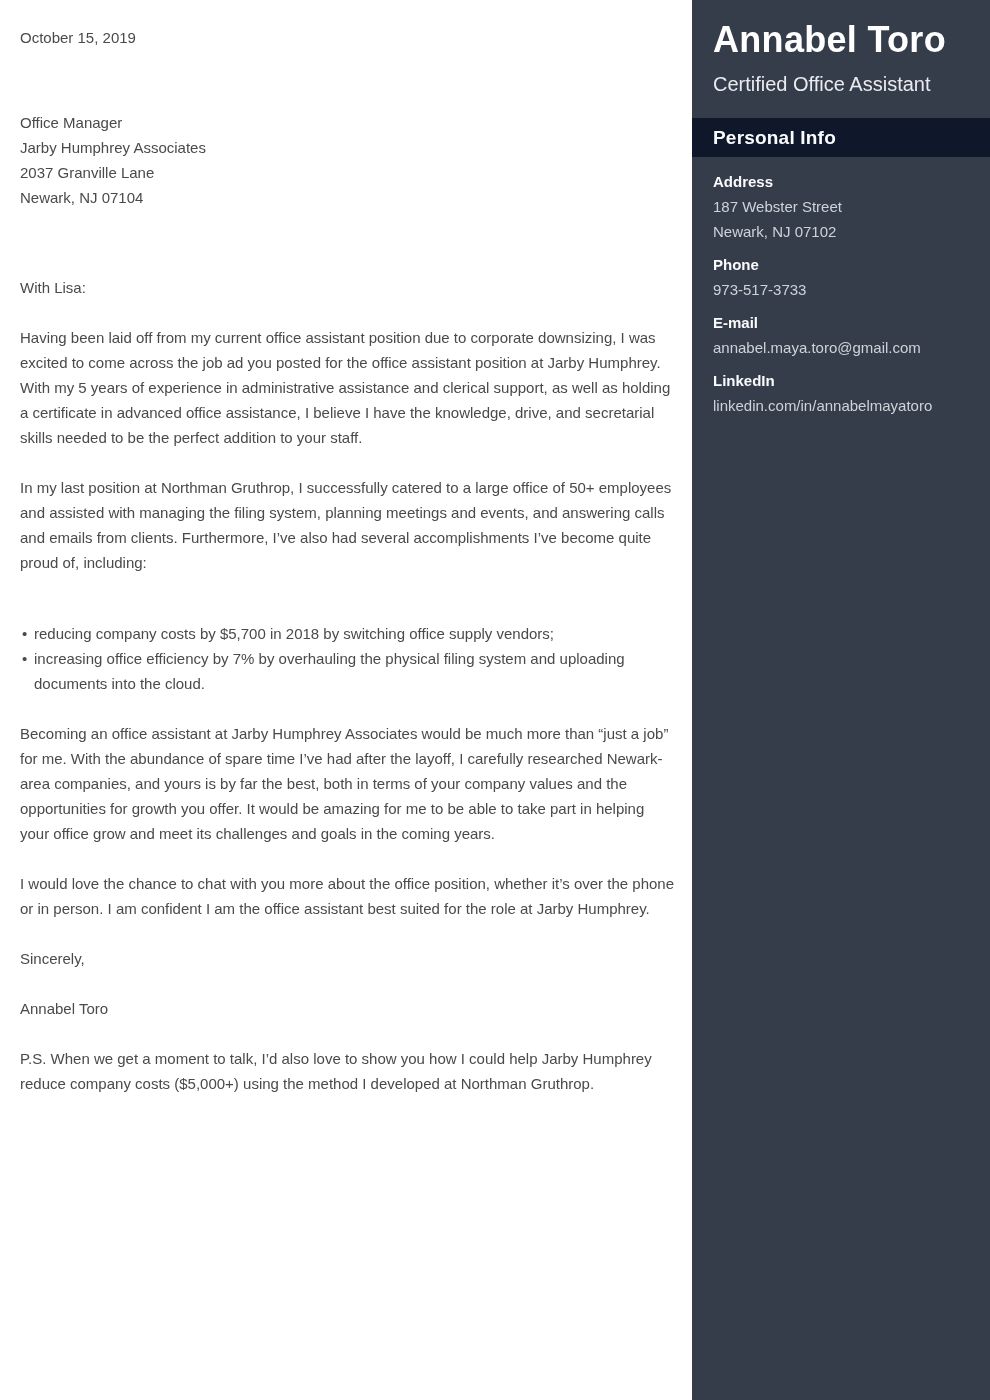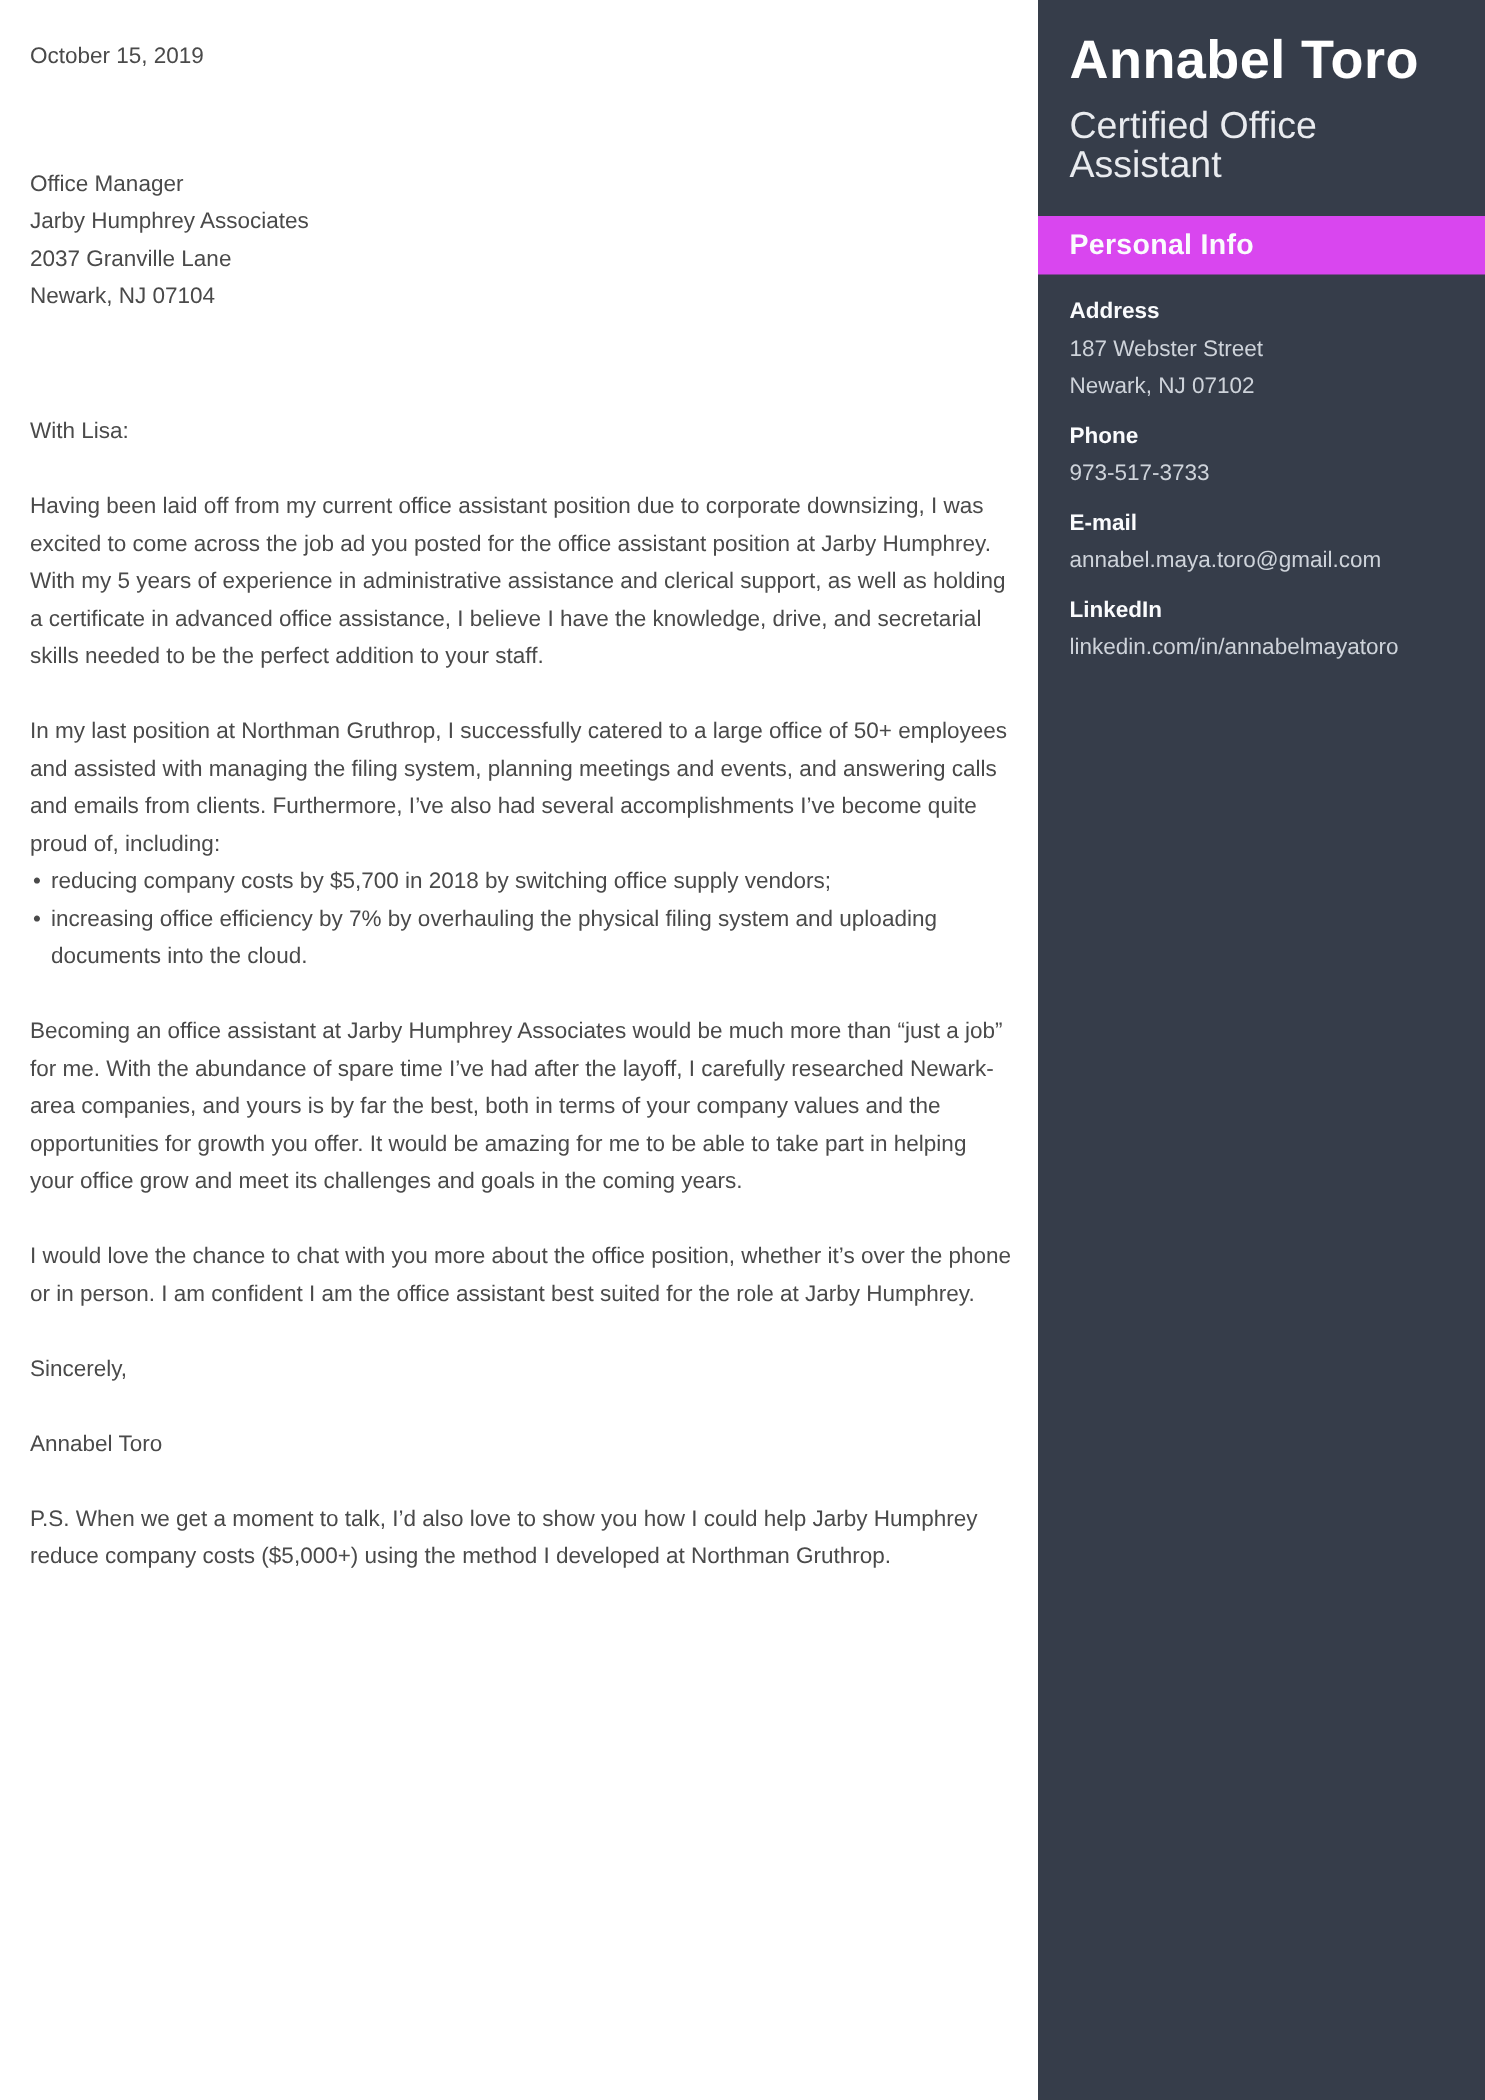--- a/index.html
+++ b/index.html
@@ -27,20 +27,21 @@
     line-height: 25px;
   }
   .letter .date { line-height: 25px; }
   .recipient { margin-top: 60px; }
   .recipient div { line-height: 25px; }
   .salutation { margin-top: 65px; }
   .para { margin-top: 25px; max-width: 656px; }
   .bullets {
     list-style: none;
     max-width: 656px;
+    margin-top: 46px;
   }
   .bullets li {
     position: relative;
     padding-left: 14px;
   }
   .bullets li::before {
     content: "\2022";
     position: absolute;
     left: 2px;
     top: 0;
@@ -60,31 +61,31 @@
   }
   .sidebar .name {
     font-size: 36px;
     line-height: 44px;
     font-weight: 700;
     color: #ffffff;
     padding: 18px 20px 0 21px;
     letter-spacing: 0.3px;
   }
   .sidebar .job-title {
-    font-size: 25px;
+    font-size: 20px;
     line-height: 26px;
     font-weight: 400;
     color: #e9ebef;
     padding: 0 20px 0 21px;
     margin-top: 9px;
   }
   .section-band {
     margin-top: 21px;
     height: 39px;
-    background: #d946ef;
+    background: #0f172a;
     display: flex;
     align-items: center;
     padding-left: 21px;
   }
   .section-band h2 {
     font-size: 19px;
     font-weight: 700;
     color: #fafbfd;
     letter-spacing: 0.2px;
   }

